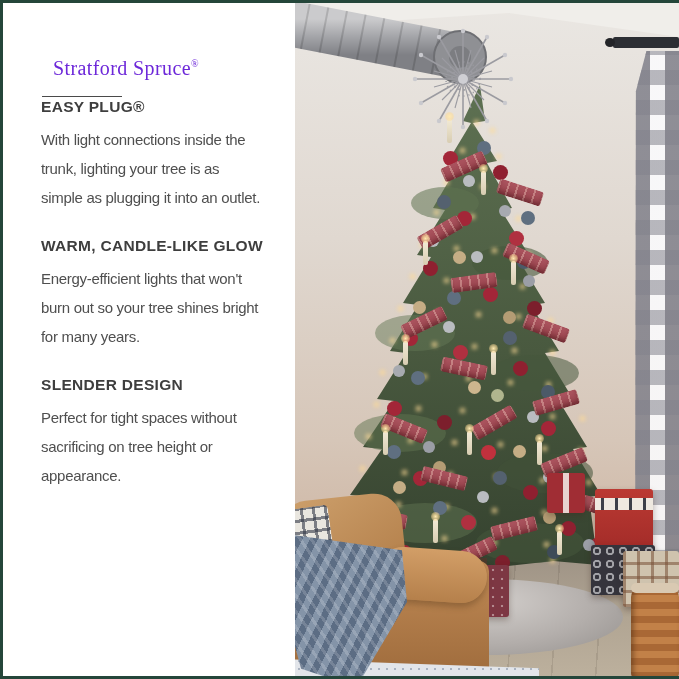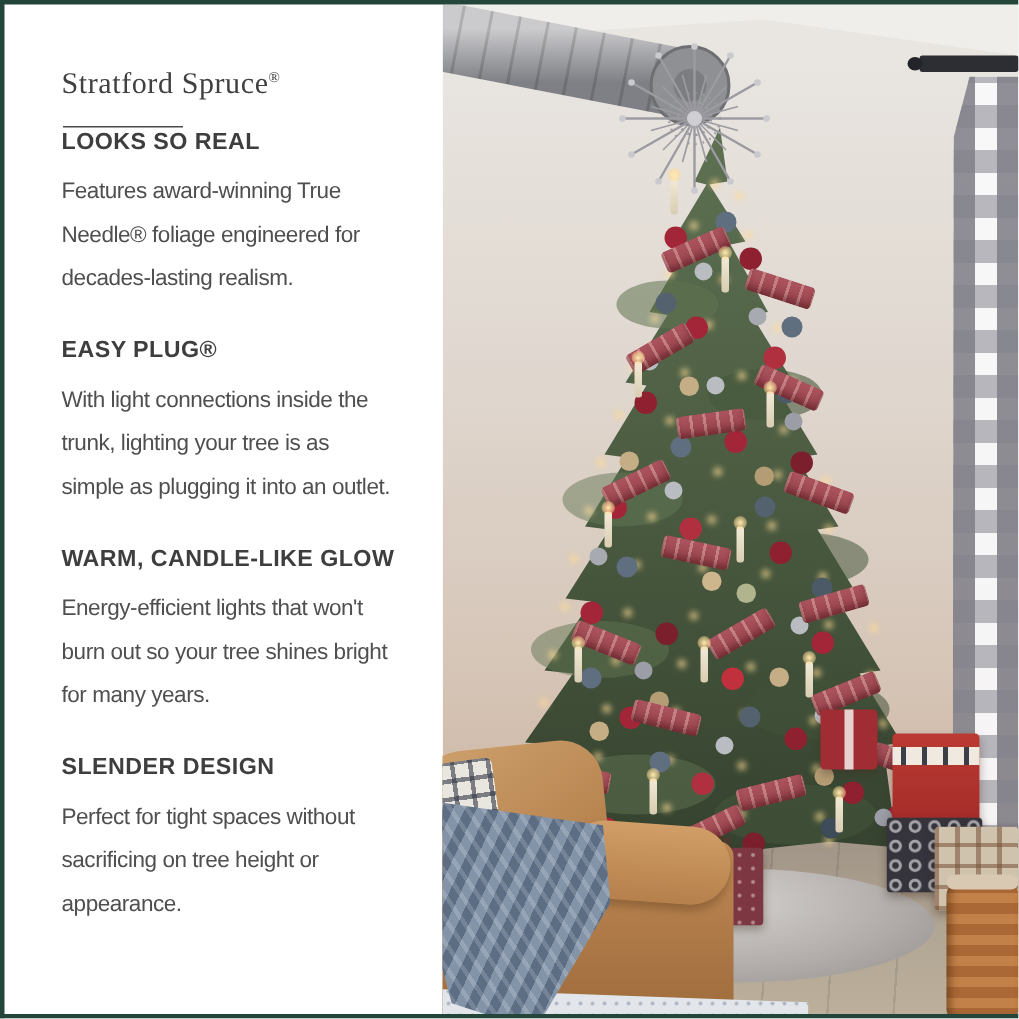--- a/index.html
+++ b/index.html
@@ -12,21 +12,21 @@
     position:absolute;inset:0;z-index:60;pointer-events:none;
     border-left:3px solid #24463a;border-top:3px solid #24463a;border-bottom:3px solid #24463a;
   }
   
   .panel{
     position:absolute;left:3px;top:3px;bottom:3px;width:292px;
     background:#ffffff;box-sizing:border-box;padding:42px 6px 0 38px;z-index:5;
   }
   .brand-title{
     font-family:"Liberation Serif",serif;font-size:20px;font-weight:400;
-    color:#404040;letter-spacing:.4px;margin:0;
+    color:#6d28d9;letter-spacing:.4px;margin:12px;
   }
   .brand-title sup{font-size:10px;vertical-align:super;}
   .title-underline{width:80px;border-bottom:1px solid #4a4a4a;margin:16px 0 0 1px;}
   .feature{margin:0;}
   .feature:first-of-type{margin-top:28px;}
   .feature-heading{
     font-size:15.5px;font-weight:700;color:#3e3e3e;letter-spacing:.3px;
     margin:0 0 9px 0;line-height:19px;
   }
   .feature-body{
@@ -135,26 +135,20 @@
 </style>
 </head>
 <body>
 
 <div class="frame"></div>
 
 <div class="panel">
   <h1 class="brand-title"><span>Stratford Spruce</span><sup>®</sup></h1>
   <div class="title-underline"></div>
 
-  <div class="feature">
-    <h2 class="feature-heading">LOOKS SO REAL</h2>
-    <p class="feature-body">Features award-winning True
-Needle® foliage engineered for
-decades-lasting realism.</p>
-  </div>
   <div class="feature">
     <h2 class="feature-heading">EASY PLUG®</h2>
     <p class="feature-body">With light connections inside the
 trunk, lighting your tree is as
 simple as plugging it into an outlet.</p>
   </div>
   <div class="feature">
     <h2 class="feature-heading">WARM, CANDLE-LIKE GLOW</h2>
     <p class="feature-body">Energy-efficient lights that won't
 burn out so your tree shines bright

